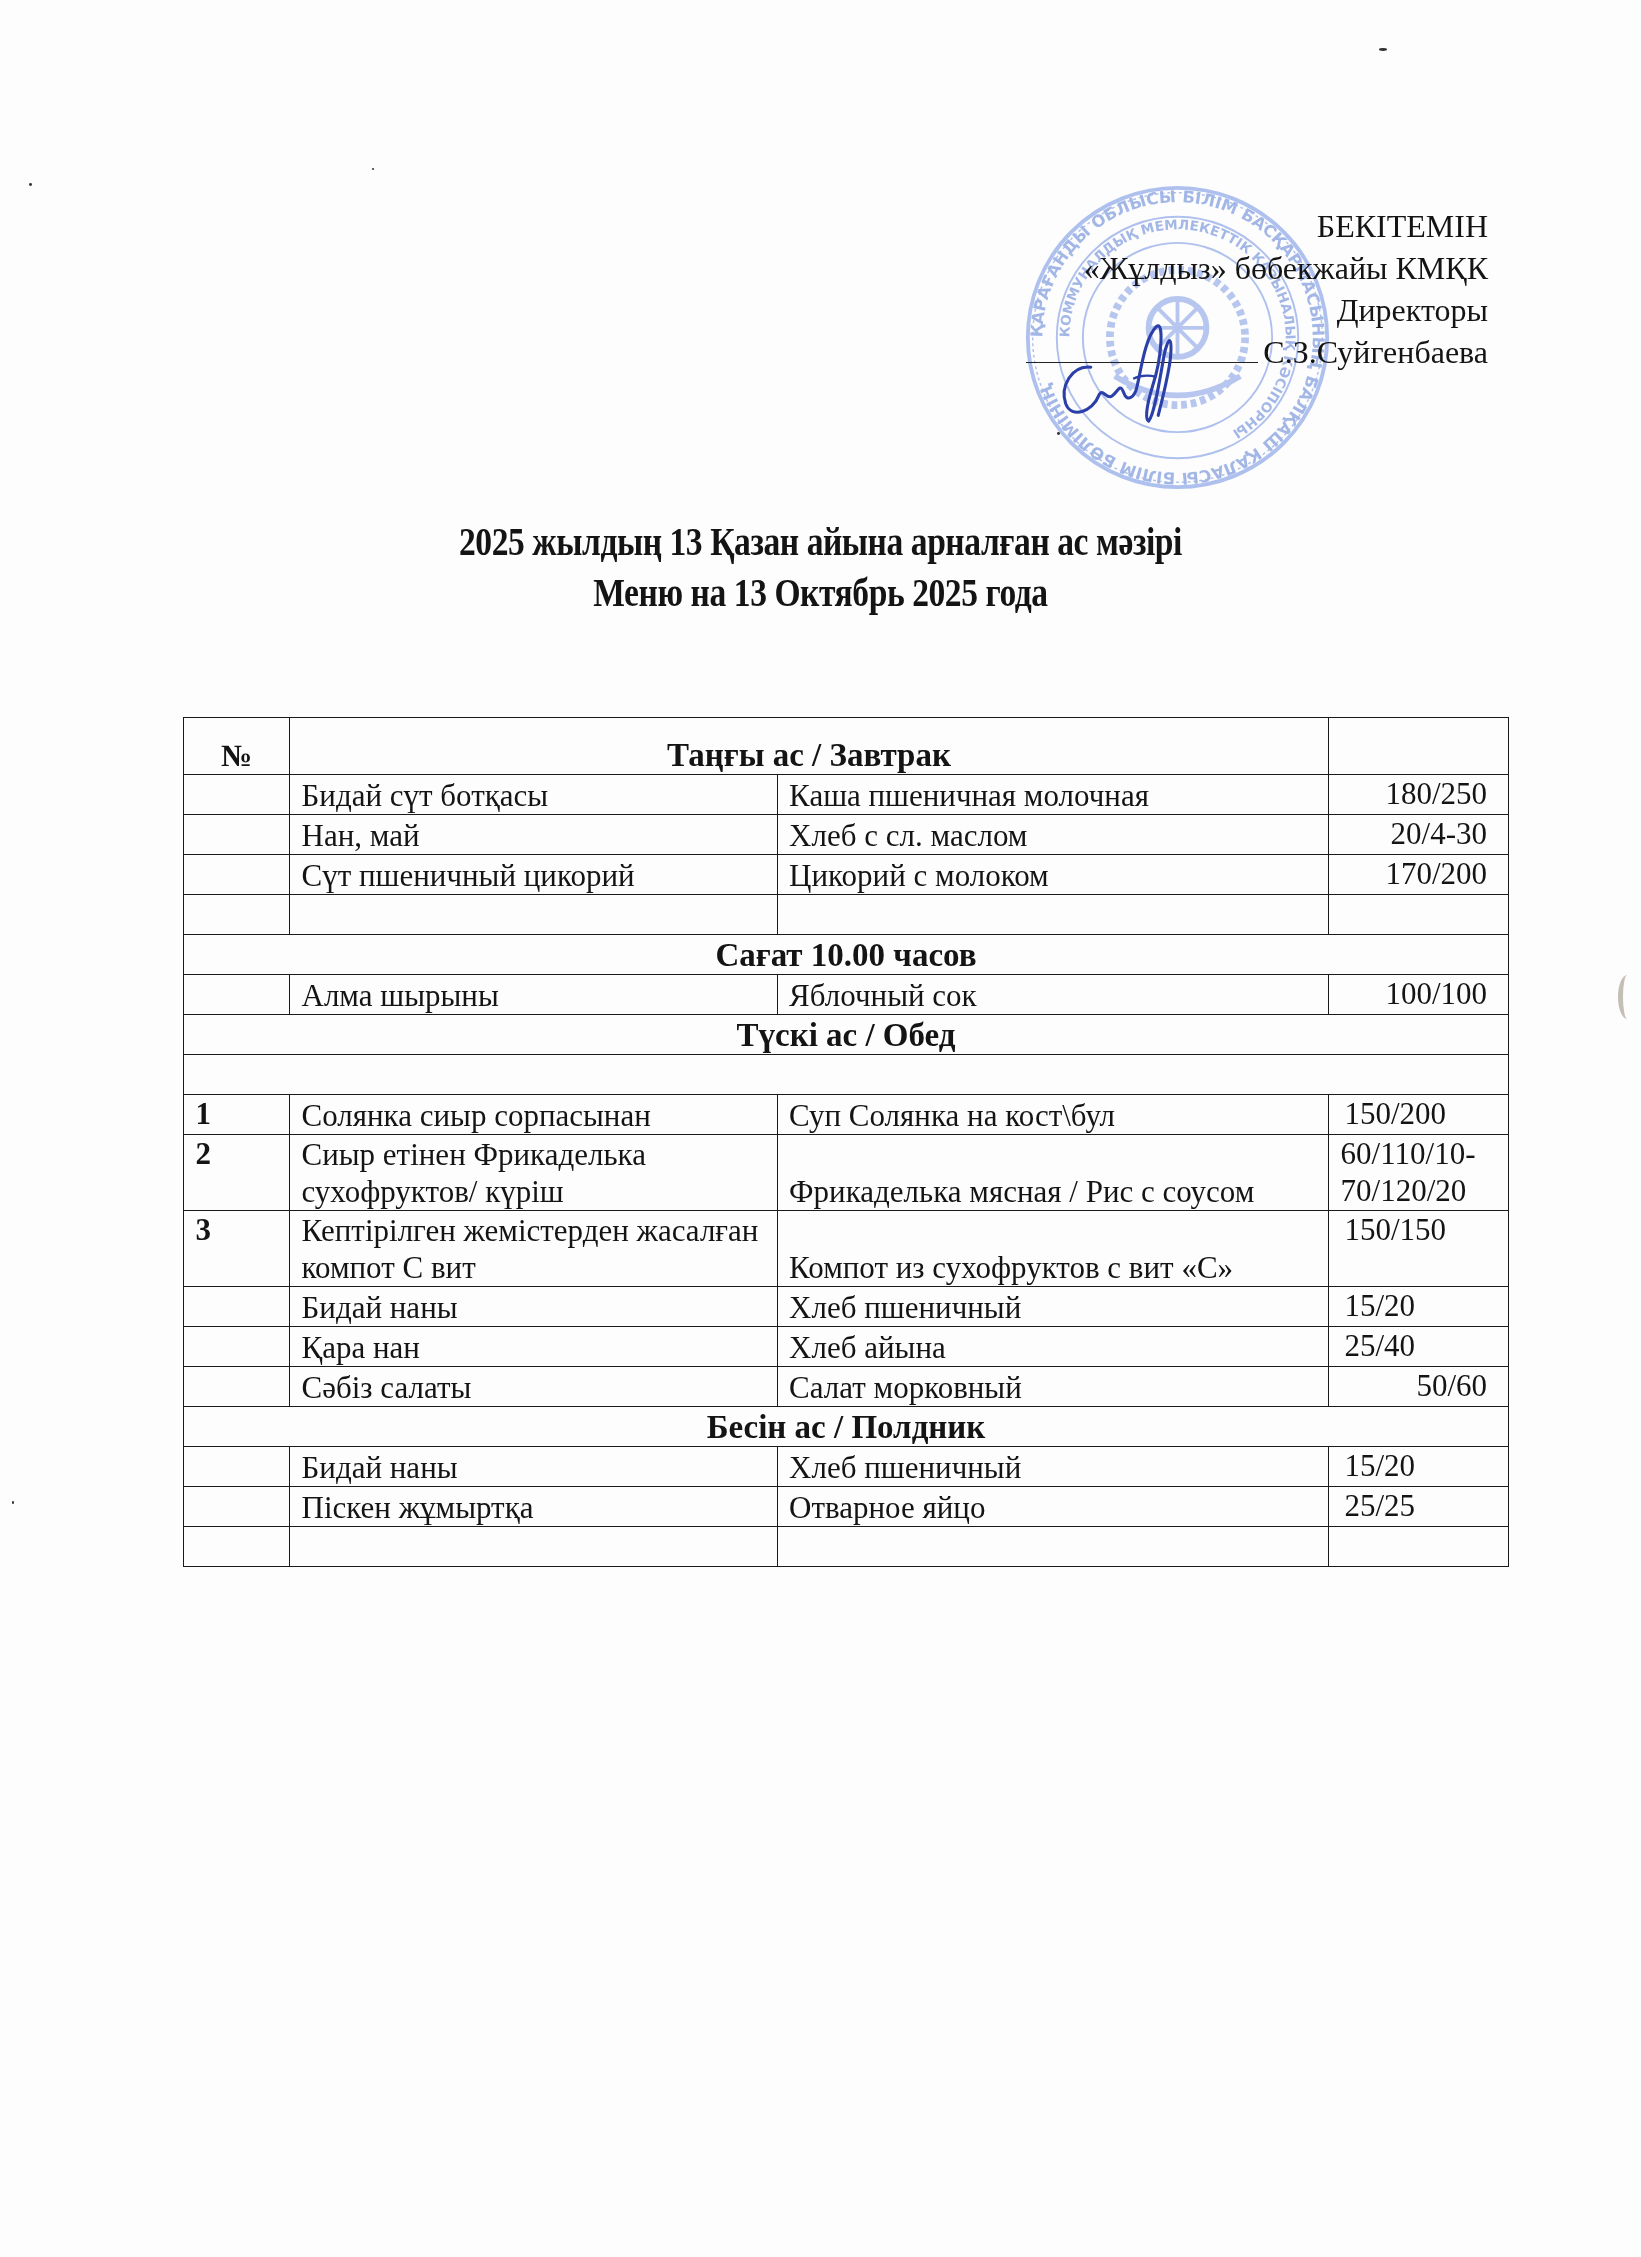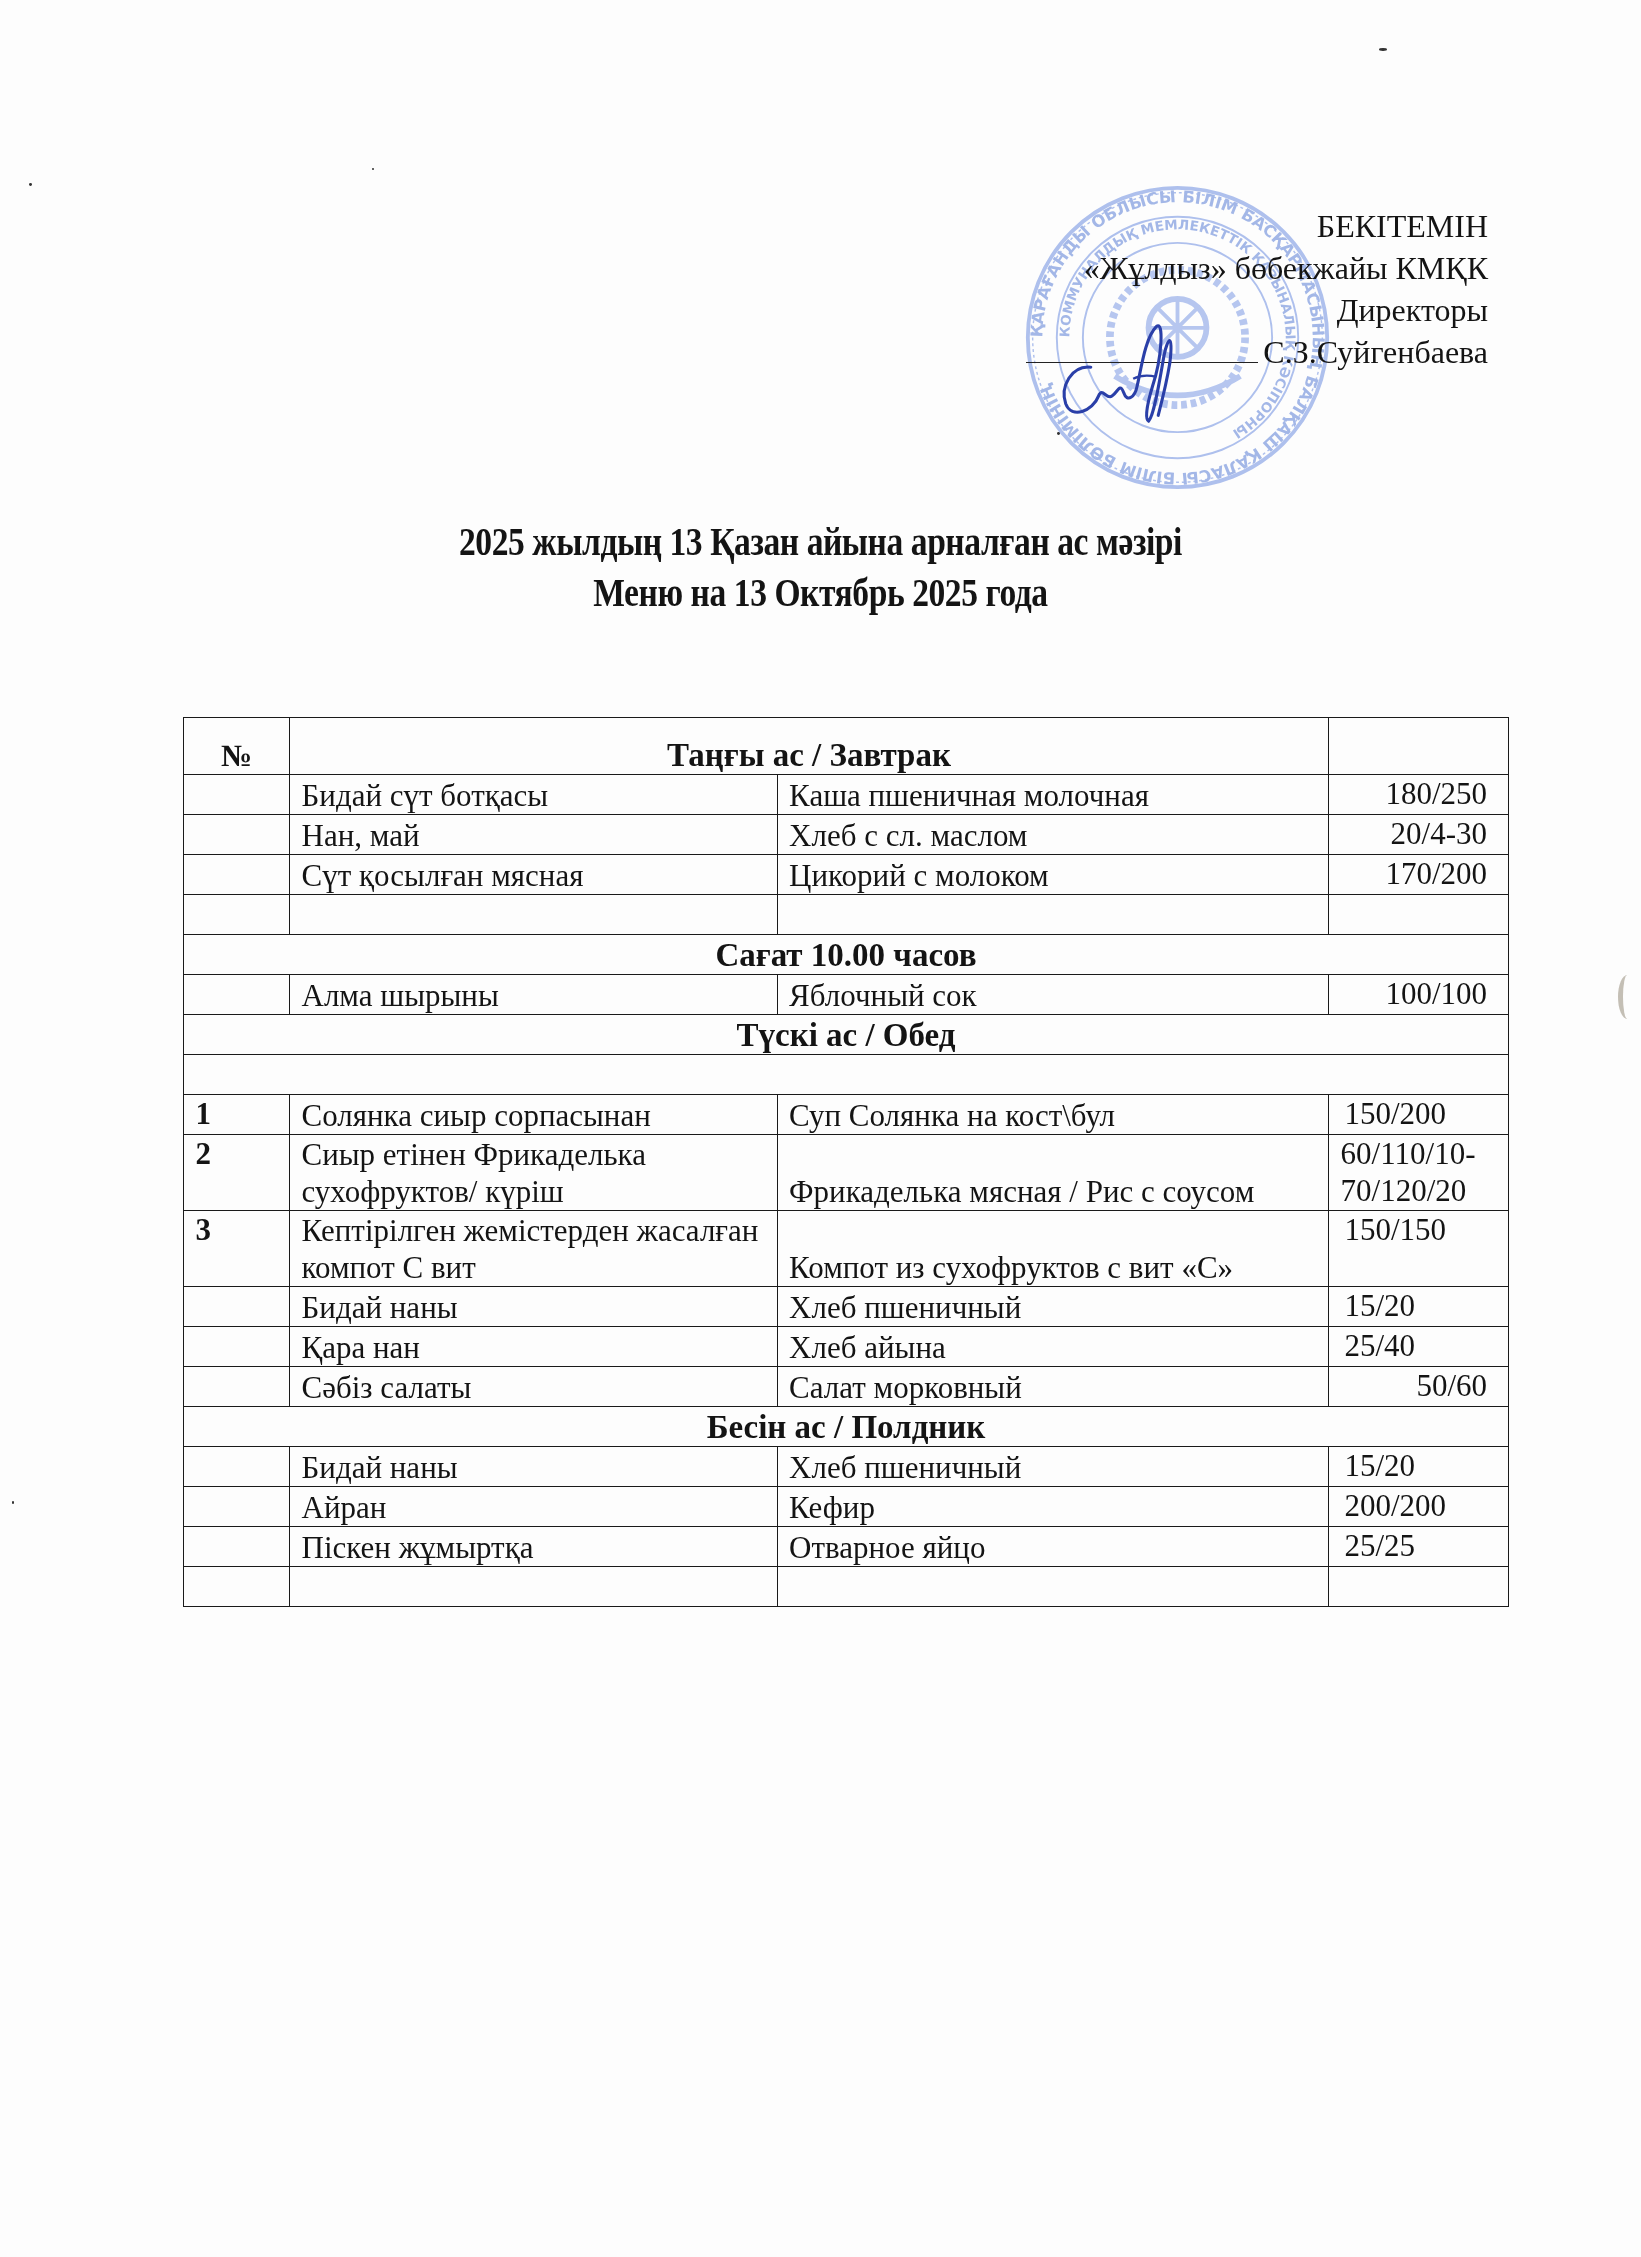--- a/index.html
+++ b/index.html
@@ -112,21 +112,21 @@
       <td class="qty">180/250</td>
     </tr>
     <tr class="r1">
       <td class="num"></td>
       <td>Нан, май</td>
       <td>Хлеб с сл. маслом</td>
       <td class="qty">20/4-30</td>
     </tr>
     <tr class="r1">
       <td class="num"></td>
-      <td>Сүт қосылған мясная</td>
+      <td>Сүт пшеничный цикорий</td>
       <td>Цикорий с молоком</td>
       <td class="qty">170/200</td>
     </tr>
     <tr class="r1">
       <td></td>
       <td></td>
       <td></td>
       <td></td>
     </tr>
 
@@ -185,26 +185,20 @@
     </tr>
 
     <tr class="section r1">
       <td colspan="4">Бесін ас / Полдник</td>
     </tr>
     <tr class="r1">
       <td class="num"></td>
       <td>Бидай наны</td>
       <td>Хлеб пшеничный</td>
       <td class="qty left">15/20</td>
-    </tr>
-    <tr class="r1">
-      <td class="num"></td>
-      <td>Айран</td>
-      <td>Кефир</td>
-      <td class="qty left">200/200</td>
     </tr>
     <tr class="r1">
       <td class="num"></td>
       <td>Піскен жұмыртқа</td>
       <td>Отварное яйцо</td>
       <td class="qty left">25/25</td>
     </tr>
     <tr class="empty">
       <td></td>
       <td></td>

